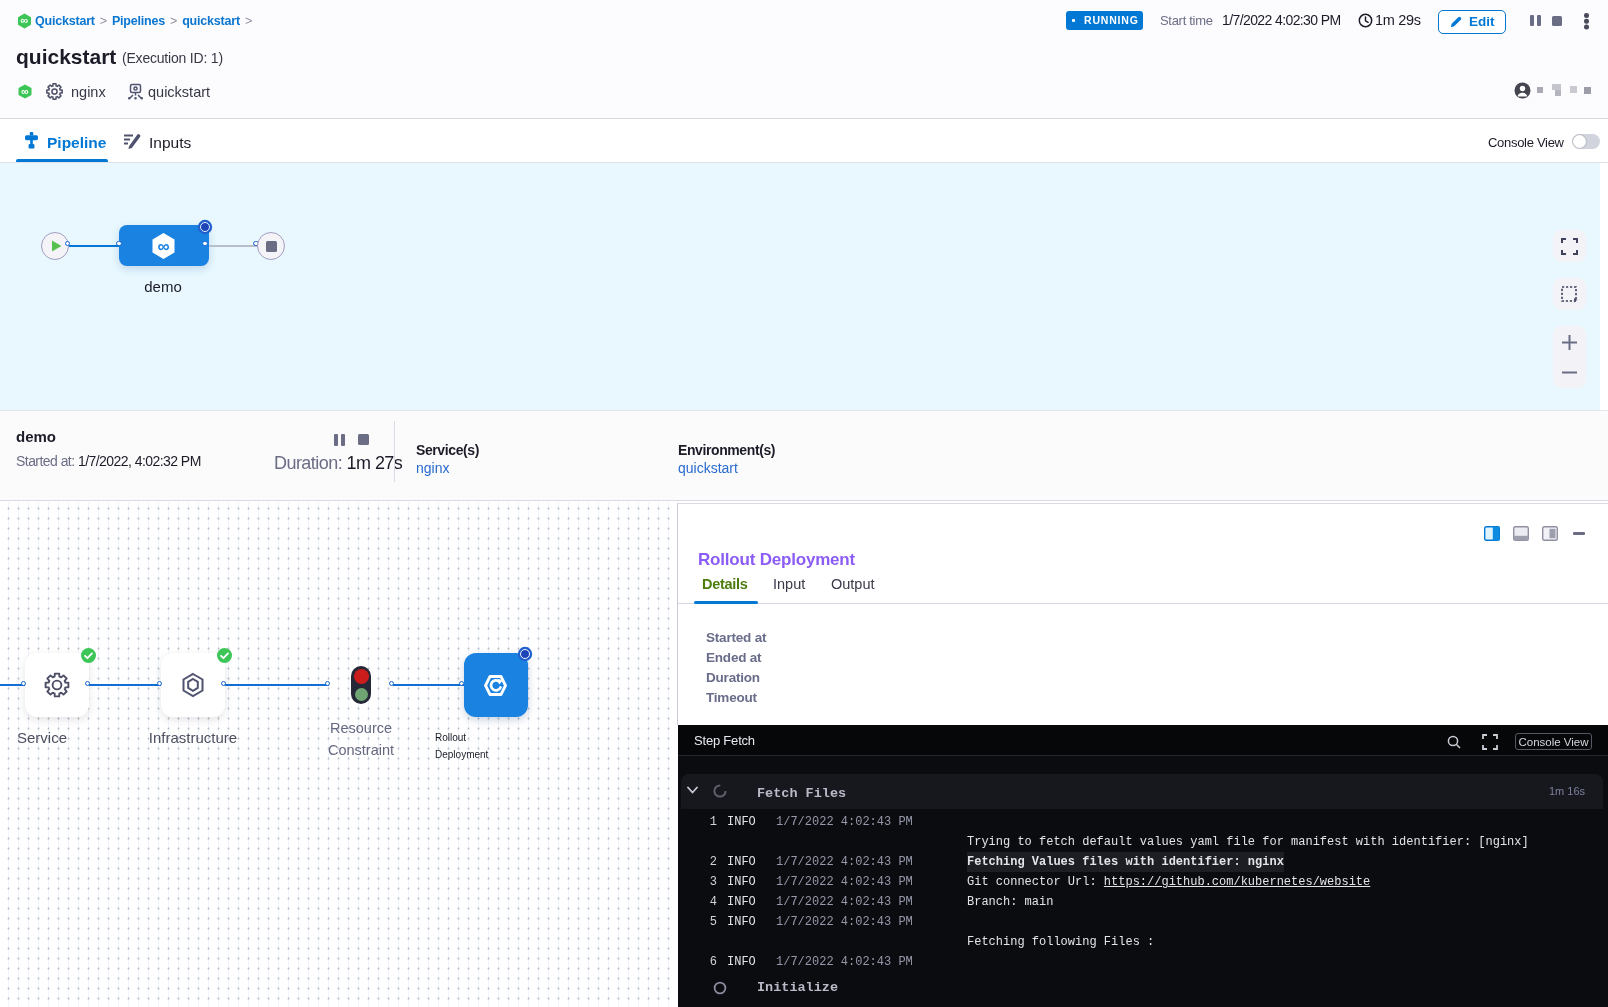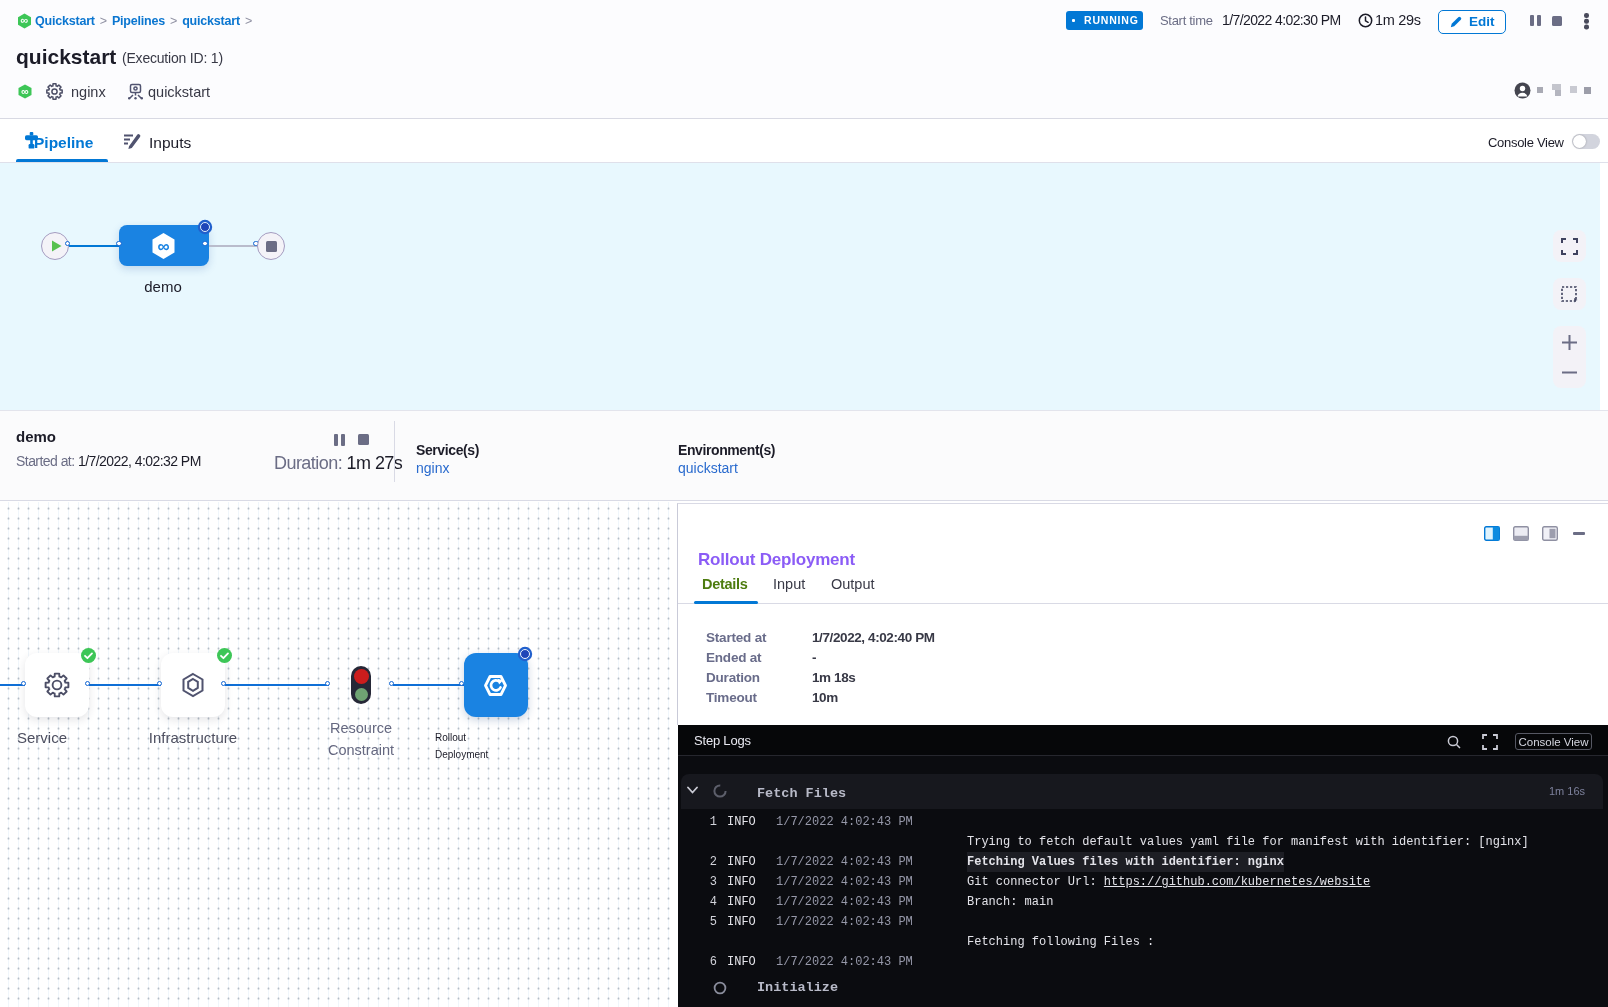--- a/index.html
+++ b/index.html
@@ -77,21 +77,21 @@
 <div class="abs" style="left:1584px;top:87px;width:7px;height:7px;background:#9c9da9"></div>
 
 <svg class="abs" style="left:25px;top:132px" width="13" height="17" viewBox="0 0 13 17">
   <g fill="#0278d5">
     <rect x="4.7" y="0" width="3.6" height="3.4" rx="1"></rect>
     <rect x="0" y="3.2" width="13" height="5" rx="1.6"></rect>
     <rect x="5.2" y="8" width="2.6" height="5"></rect>
     <rect x="3.6" y="12" width="5.8" height="4.6" rx="1.2"></rect>
   </g>
 </svg>
-<div class="abs" style="left:34px;top:134px;font-size:15.5px;font-weight:bold;color:#0278d5">Pipeline</div>
+<div class="abs" style="left:47px;top:134px;font-size:15.5px;font-weight:bold;color:#0278d5">Pipeline</div>
 <svg class="abs" style="left:124px;top:133px" width="18" height="16" viewBox="0 0 18 16">
   <g stroke="#50536f" stroke-width="1.8" fill="none">
     <path d="M0 2.5 h9 M0 6.5 h6 M0 10.5 h4"></path>
   </g>
   <path d="M5 13.2 L13.2 1.8 a1.6 1.6 0 0 1 2.3-0.3 l0.2 0.2 a1.6 1.6 0 0 1 0.3 2.3 L7.8 15 l-3.4 0.9 Z" fill="#50536f"></path>
 </svg>
 <div class="abs" style="left:149px;top:134px;font-size:15.5px;color:#1c1c28">Inputs</div>
 <div class="abs" style="left:16px;top:159px;width:92px;height:3px;background:#0278d5;border-radius:2px 2px 0 0"></div>
 <div class="abs" style="left:1488px;top:135px;font-size:13px;color:#1c1c28;letter-spacing:-0.3px">Console View</div>
 <div class="abs" style="left:1572px;top:134px;width:28px;height:15px;background:#d2d4dd;border-radius:8px"></div>
@@ -233,25 +233,24 @@
 </svg>
 <div class="abs" style="left:1573px;top:532px;width:12px;height:2.5px;background:#6b6d85;border-radius:1px"></div>
 
 <div class="abs" style="left:702px;top:576px;font-size:14.5px;font-weight:bold;color:#4d7c0f;letter-spacing:-0.3px">Details</div>
 <div class="abs" style="left:773px;top:576px;font-size:14.5px;color:#383946">Input</div>
 <div class="abs" style="left:831px;top:576px;font-size:14.5px;color:#383946">Output</div>
 <div class="abs" style="left:678px;top:603px;width:930px;height:1px;background:#d9dae5"></div>
 <div class="abs" style="left:694px;top:601px;width:64px;height:3px;background:#0278d5;border-radius:2px"></div>
 
 <div class="abs" style="left:706px;top:628px;font-size:13.5px;font-weight:bold;color:#696c8a;line-height:20px;letter-spacing:-0.2px">Started at<br>Ended at<br>Duration<br>Timeout</div>
-<div class="abs" style="left:812px;top:628px;font-size:13.5px;font-weight:bold;color:#383946;line-height:20px;letter-spacing:-0.4px">1/7/2022, 4:02:40 PM<br>-<br>1m 18s<br>10m</div>
 
 <div class="abs" style="left:678px;top:725px;width:930px;height:282px;background:#0b0c10"></div>
 <div class="abs" style="left:678px;top:725px;width:930px;height:31px;background:#060709;border-bottom:1px solid #26272e"></div>
-<div class="abs" style="left:694px;top:733px;font-size:13px;color:#e8e8f0;letter-spacing:-0.2px">Step Logs</div>
+<div class="abs" style="left:694px;top:733px;font-size:13px;color:#e8e8f0;letter-spacing:-0.2px">Step Fetch</div>
 <svg class="abs" style="left:1447px;top:735px" width="14" height="14" viewBox="0 0 14 14">
   <circle cx="6" cy="6" r="4.6" fill="none" stroke="#c9cad4" stroke-width="1.5"></circle>
   <path d="M9.5 9.5 L13 13" stroke="#c9cad4" stroke-width="1.5"></path>
 </svg>
 <svg class="abs" style="left:1482px;top:734px" width="16" height="16" viewBox="0 0 16 16">
   <g stroke="#c9cad4" stroke-width="1.8" fill="none">
     <path d="M1 5 V1 H5 M11 1 H15 V5 M15 11 V15 H11 M5 15 H1 V11"></path>
   </g>
 </svg>
 <div class="abs" style="left:1515px;top:733px;width:77px;height:17px;border:1px solid #565863;border-radius:3px;font-size:11.5px;color:#d5d7e0;text-align:center;line-height:16px">Console View</div>

